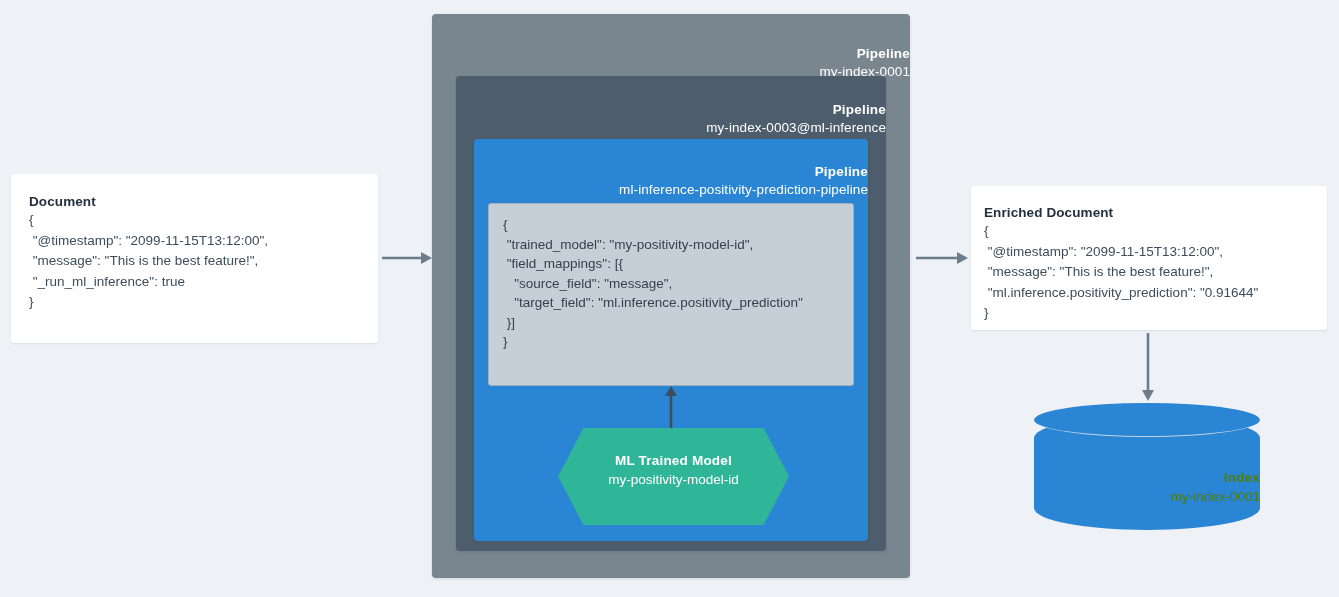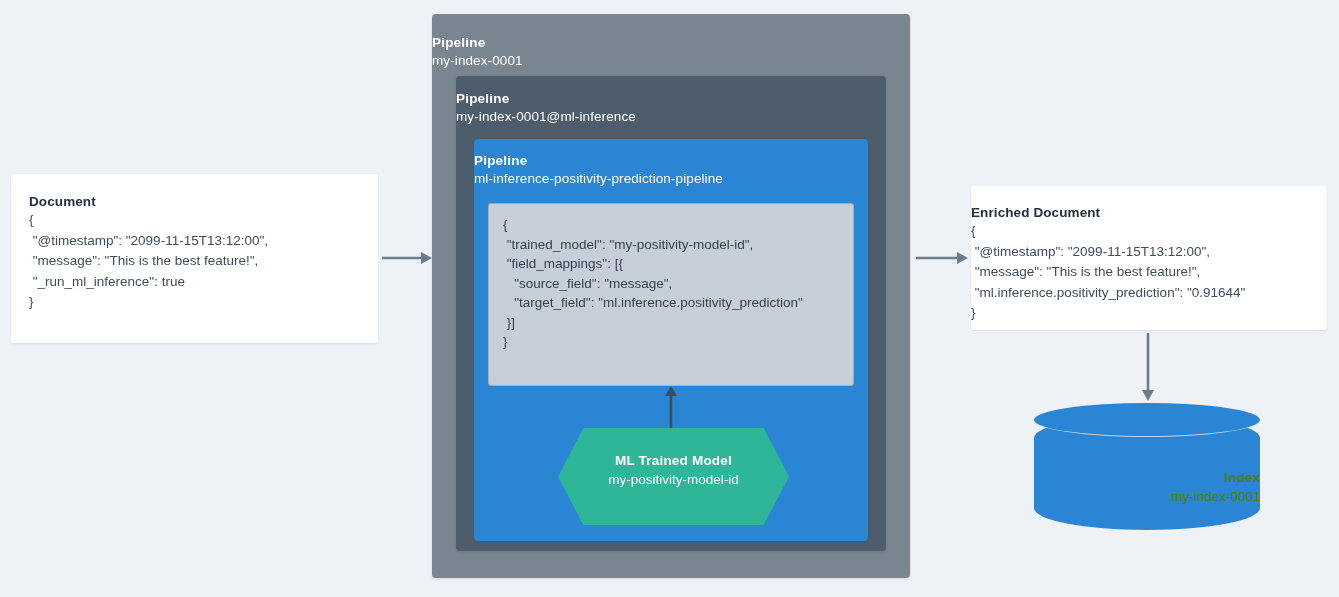--- a/index.html
+++ b/index.html
@@ -49,35 +49,36 @@
     padding: 20px 18px 16px 18px;
   }
   #doc-input .doc-title { margin-bottom: 1px; }
   #doc-input .doc-line { line-height: 20.5px; }
 
   #doc-enriched {
     left: 971px;
     top: 186px;
     width: 356px;
     height: 144px;
-    padding: 19px 18px 0 0;
+    padding: 19px 18px 0 13px;
   }
   #doc-enriched .doc-title { margin-bottom: 1px; }
   #doc-enriched .doc-line { line-height: 20.5px; }
 
   
   .pipeline-box {
     position: absolute;
     border-radius: 4px;
     box-sizing: border-box;
     box-shadow: 0 1px 3px rgba(40,55,70,0.13);
   }
   .pipe-head {
-    text-align: left;
+    text-align: right;
     color: #ffffff;
+    margin-top: 11px;
   }
   .pipe-head .pipe-kind {
     font-size: 13.5px;
     font-weight: bold;
     line-height: 17px;
     letter-spacing: 0.2px;
   }
   .pipe-head .pipe-name {
     font-size: 13.5px;
     line-height: 19px;
@@ -250,21 +251,21 @@
   <div class="pipeline-box" id="pipeline-outer">
     <div class="pipe-head">
       <div class="pipe-kind">Pipeline</div>
       <div class="pipe-name">my-index-0001</div>
     </div>
   </div>
 
   <div class="pipeline-box" id="pipeline-middle">
     <div class="pipe-head">
       <div class="pipe-kind">Pipeline</div>
-      <div class="pipe-name">my-index-0001@ml-inference</div>
+      <div class="pipe-name">my-index-0003@ml-inference</div>
     </div>
   </div>
 
   <div class="pipeline-box" id="pipeline-inner">
     <div class="pipe-head">
       <div class="pipe-kind">Pipeline</div>
       <div class="pipe-name">ml-inference-positivity-prediction-pipeline</div>
     </div>
   </div>
 

